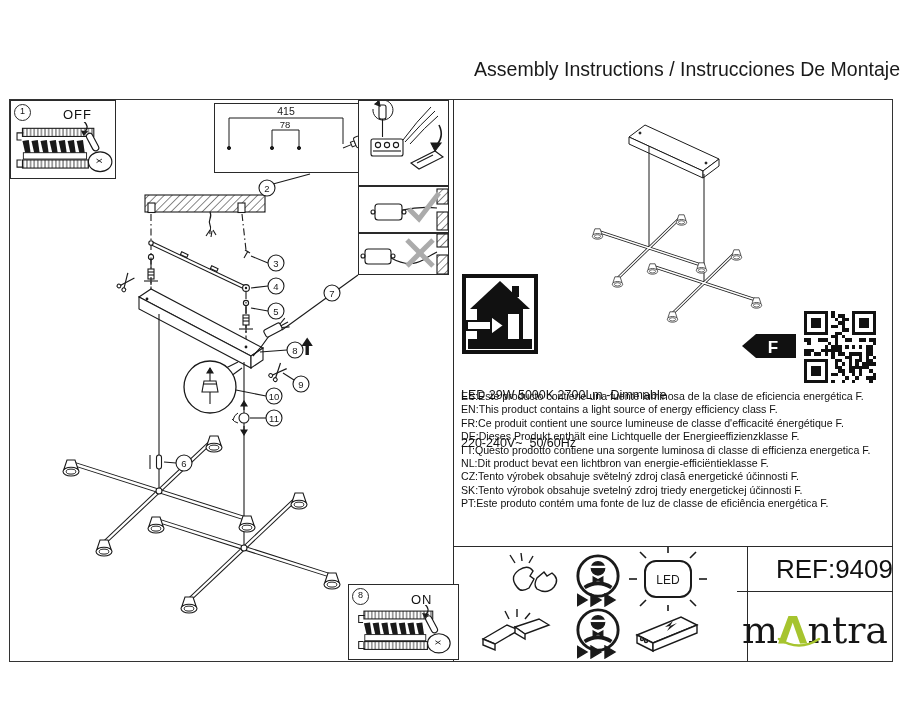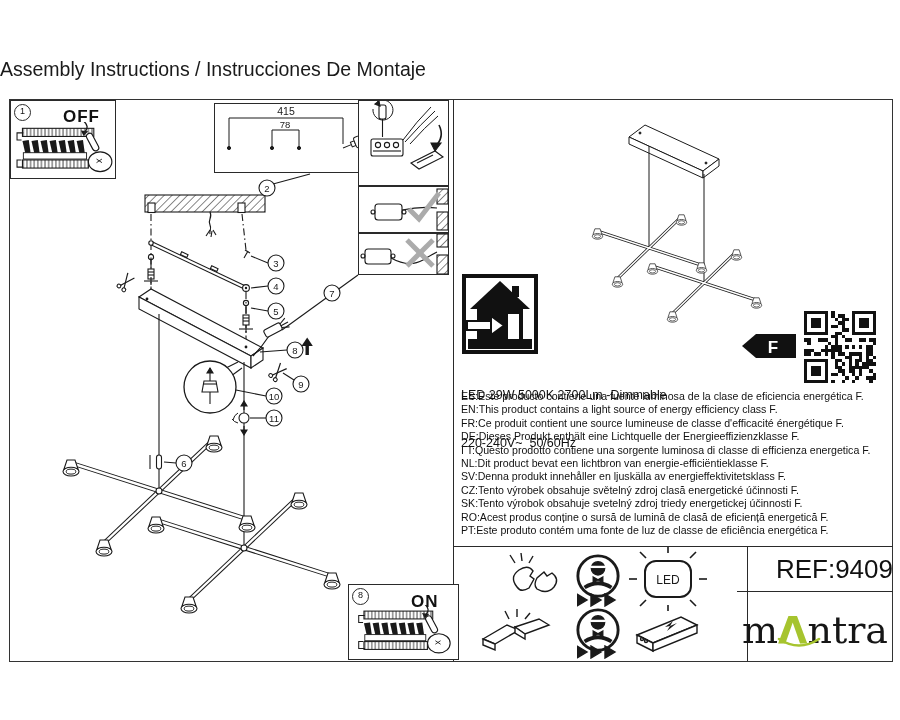--- a/index.html
+++ b/index.html
@@ -1,25 +1,25 @@
 <!DOCTYPE html>
 <html><head>
 <meta charset="utf-8">
 <style>
   html,body{margin:0;padding:0}
   body{width:900px;height:720px;position:relative;background:#fff;color:#111;
        font-family:"Liberation Sans",sans-serif;overflow:hidden}
-  .title{position:absolute;top:58px;left:0;width:100%;text-align:left;
+  .title{position:absolute;top:58px;left:0;width:100%;text-align:right;
          font-size:19.5px;color:#1a1a1a}
   .frame{position:absolute;left:9px;top:99px;width:882px;height:561px;
          border:1px solid #333;box-sizing:content-box}
   .abox{position:absolute;background:#fff;border:1px solid #2a2a2a;box-sizing:border-box}
   .num{position:absolute;width:15px;height:15px;border:1px solid #2a2a2a;border-radius:50%;
        font-size:9px;line-height:13px;text-align:center;background:#fff;z-index:3}
-  .swlabel{position:absolute;font-size:17px;font-weight:bold;letter-spacing:1px}
+  .swlabel{position:absolute;font-size:13px;font-weight:normal;letter-spacing:1px}
   .art{position:absolute;left:0;top:0}
   .rightpanel{position:absolute;left:443px;top:0;width:439px;height:561px;
               border-left:1px solid #2a2a2a;box-sizing:border-box}
   .specs{position:absolute;left:7px;top:255px;font-size:12.5px;line-height:16px;white-space:pre}
   .langs{position:absolute;left:7px;top:290px;font-size:10.6px;line-height:13.4px;white-space:nowrap}
   .bottomrow{position:absolute;left:0;top:446px;width:439px;height:115px;
              border-top:1px solid #2a2a2a;box-sizing:border-box}
   .iconscell{position:absolute;left:11px;top:0;width:283px;height:114px;
              border-right:1px solid #2a2a2a;box-sizing:border-box}
   .refcell{position:absolute;left:283px;top:0;width:156px;height:45px;
@@ -557,24 +557,22 @@
         </g>
     </svg>
 
     <div class="langs">
       <div>ES:Este producto contiene una fuente luminosa de la clase de eficiencia energética F.</div>
       <div>EN:This product contains a light source of energy efficiency class F.</div>
       <div>FR:Ce produit contient une source lumineuse de classe d'efficacité énergétique F.</div>
       <div>DE:Dieses Produkt enthält eine Lichtquelle der Energieeffizienzklasse F.</div>
       <div>I T:Questo prodotto contiene una sorgente luminosa di classe di efficienza energetica F.</div>
       <div>NL:Dit product bevat een lichtbron van energie-efficiëntieklasse F.</div>
-      <div>SV:Denna produkt innehåller en ljuskälla av energieffektivitetsklass F.</div>
       <div>CZ:Tento výrobek obsahuje světelný zdroj clasă energetické účinnosti F.</div>
       <div>SK:Tento výrobok obsahuje svetelný zdroj triedy energetickej účinnosti F.</div>
-      <div>RO:Acest produs conține o sursă de lumină de clasă de eficiență energetică F.</div>
       <div>PT:Este produto contém uma fonte de luz de classe de eficiência energética F.</div>
     </div>
 
     <div class="bottomrow">
       <div class="iconscell">
         <svg width="281" height="112" viewBox="0 0 281 112" fill="none" stroke="#1a1a1a" stroke-width="1.4">
 
           <g>
             <path d="M52 40 q-8 -10 2 -17 q9 -6 14 1 l-3 5 4 3 -5 9 q-8 5 -12 -1 Z" fill="#fff"></path>
             <path d="M72 42 q10 6 17 -2 q6 -8 -2 -14 l-5 3 -3 -4 -7 6 q-4 7 0 11 Z" fill="#fff"></path>

